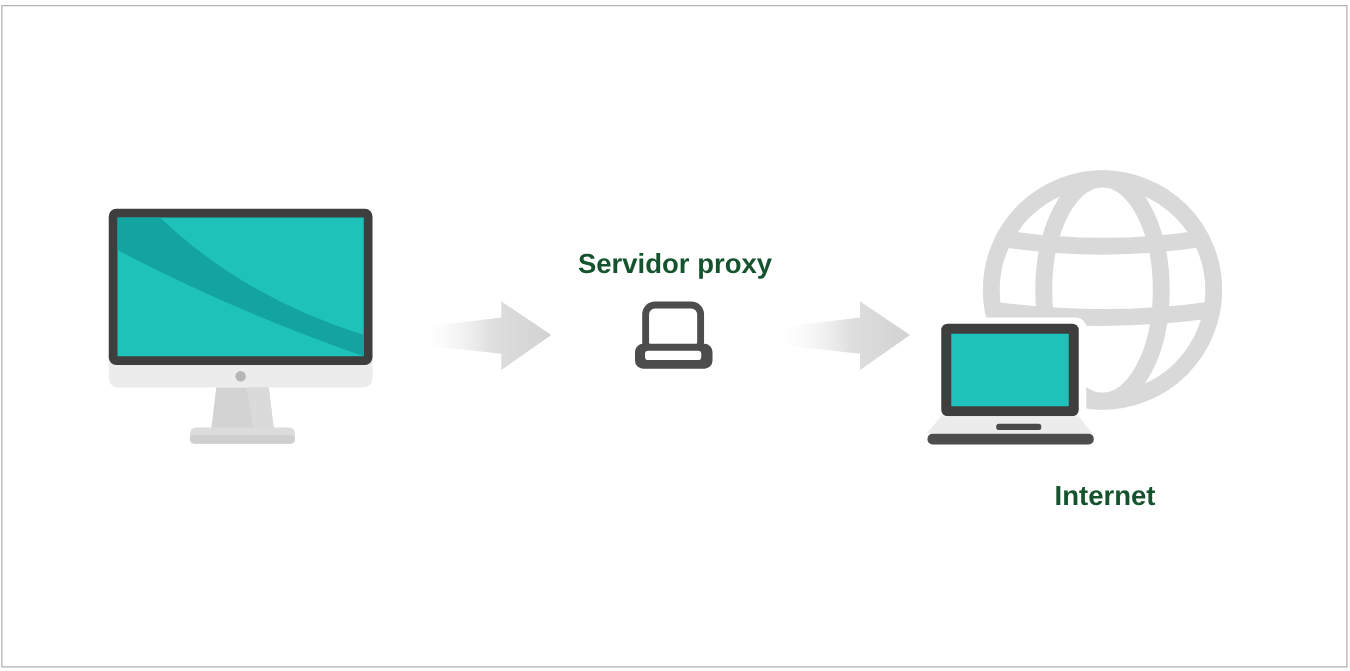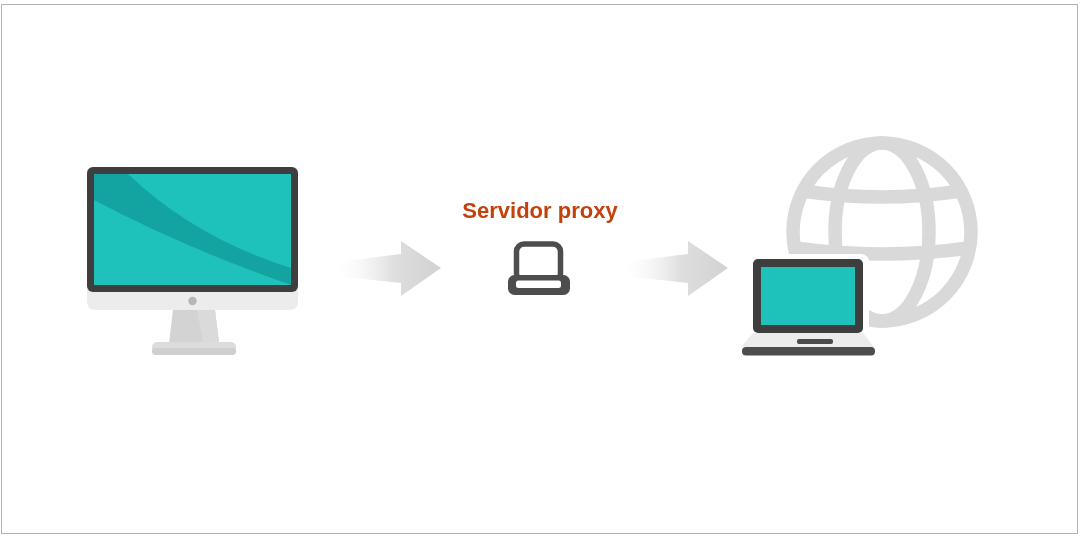--- a/index.html
+++ b/index.html
@@ -15,21 +15,21 @@
     left:1px;top:4px;right:2px;bottom:3px;
     border:1.5px solid #b2b2b2;
     pointer-events:none;
   }
   .abs{position:absolute;}
   .node-label{
     position:absolute;
     text-align:center;
     font-weight:700;
     font-size:22px;
-    color:#c2410c;
+    color:#14532d;
     letter-spacing:0;
     white-space:nowrap;
   }
 </style>
 </head>
 <body>
 
 <div id="stage">
 
   <div class="frame-border"></div>
@@ -104,14 +104,15 @@
       <rect x="2" y="93" width="143" height="15" rx="6"></rect>
     </g>
 
     <rect x="18" y="9" width="110" height="74" rx="5" fill="#3e3e3e"></rect>
     <rect x="26" y="17" width="94" height="58" fill="#1fc1bb"></rect>
 
     <polygon points="18,83 128,83 139,97 6,97" fill="#ececec"></polygon>
     <rect x="62" y="89" width="36" height="5" rx="2" fill="#4a4a4a"></rect>
     <rect x="7" y="97" width="133" height="8.5" rx="4" fill="#4d4d4d"></rect>
   </svg>
+  <div class="node-label" style="left:784px;top:384px;width:200px;">Internet</div>
 
 </div>
 
 </body></html>

